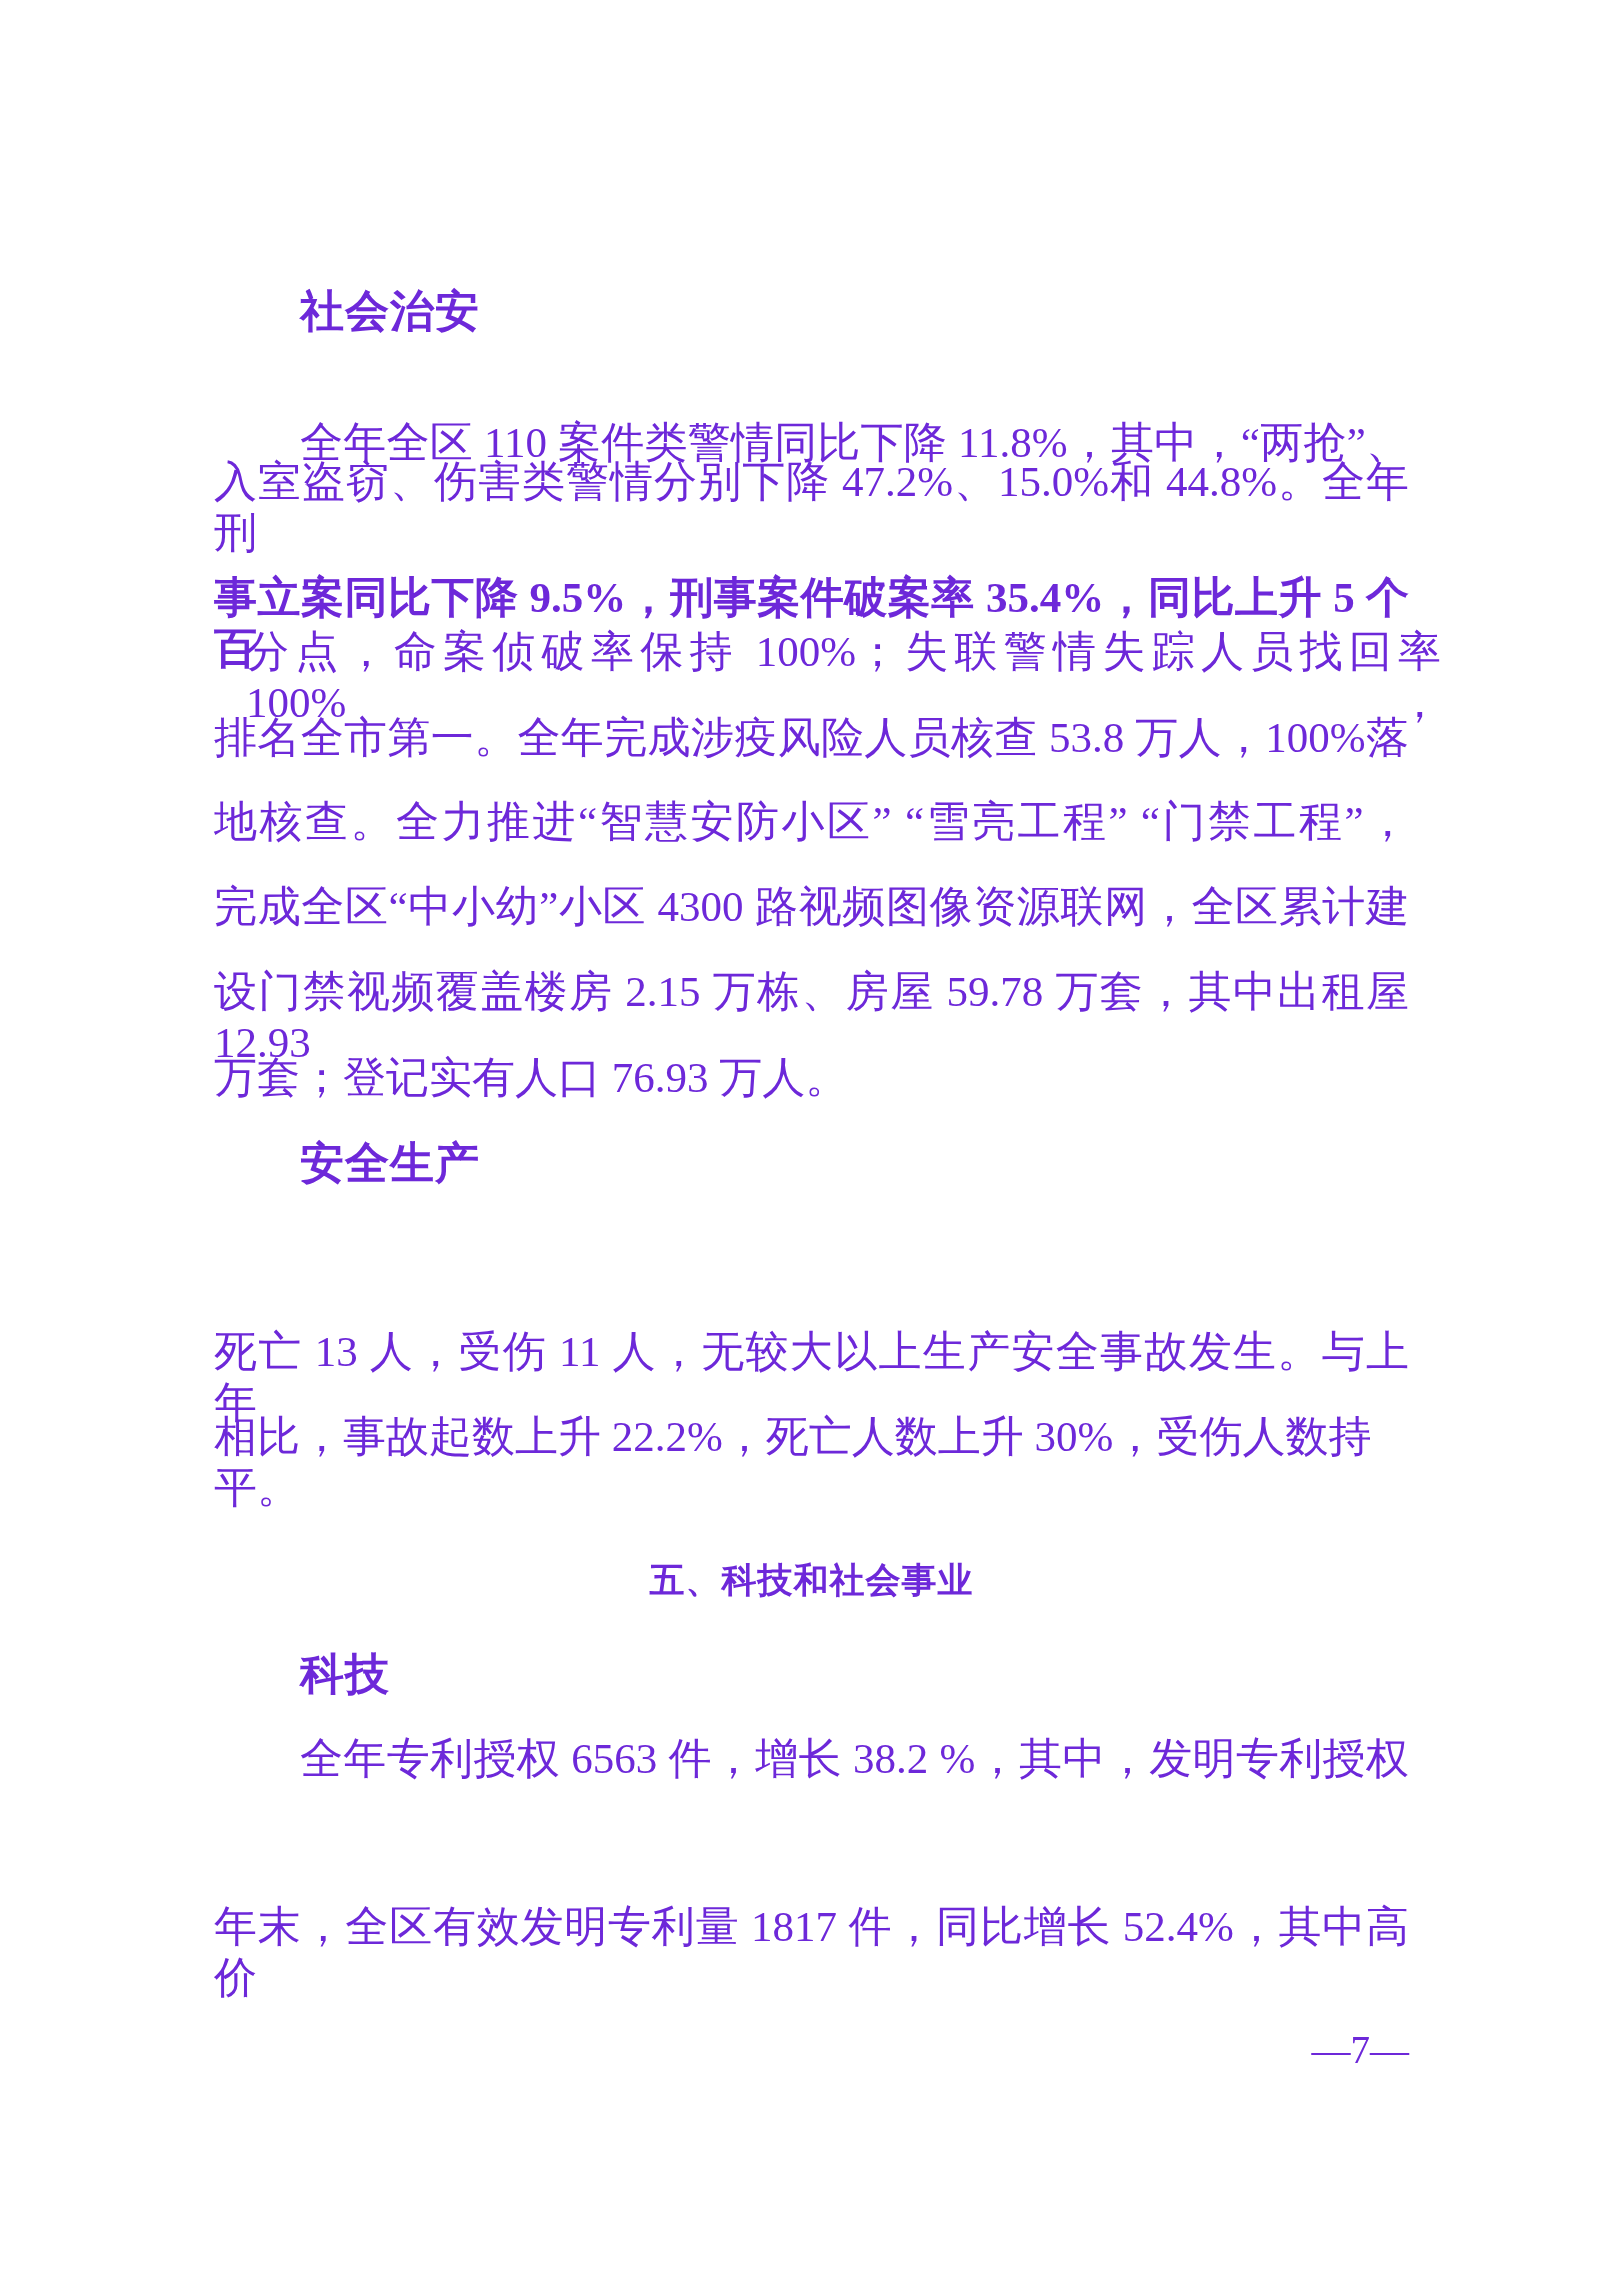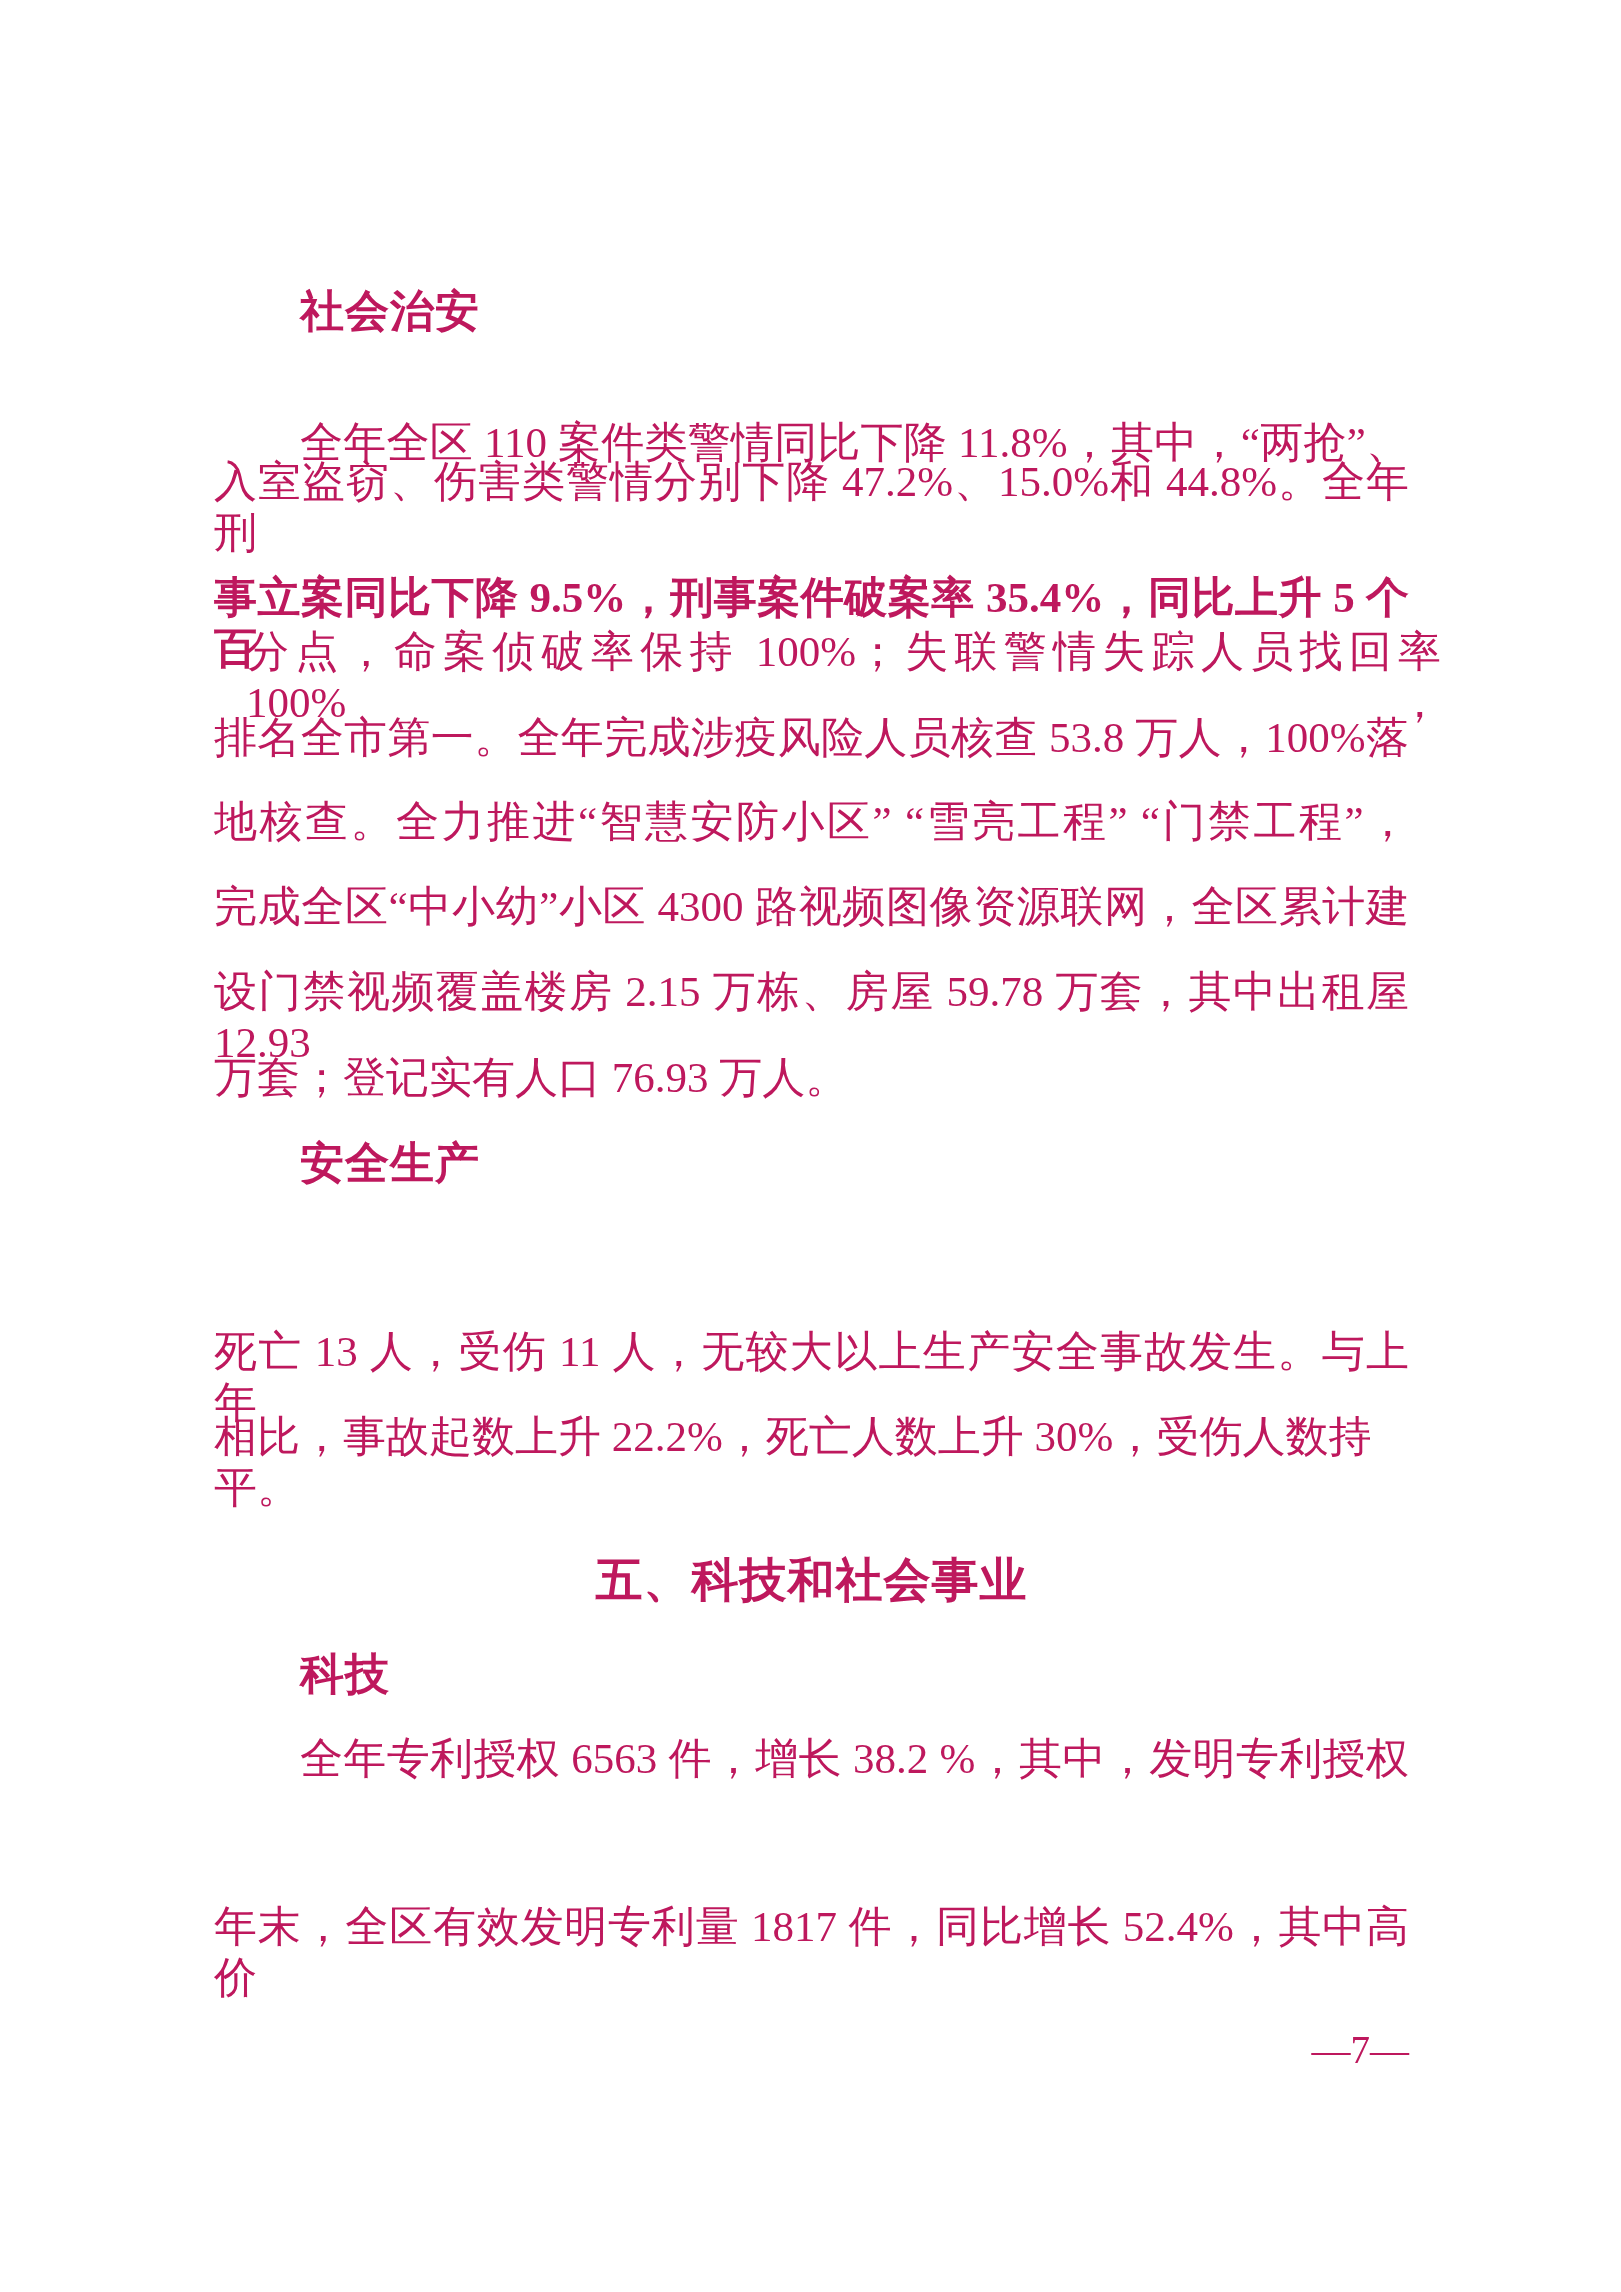--- a/index.html
+++ b/index.html
@@ -14,37 +14,37 @@
   }
   .ln{
     position:absolute;
     left:214px;
     width:1195px;
     box-sizing:border-box;
     font-size:43px;
     line-height:51px;
     text-align:justify;
     text-align-last:justify;
-    color:#be185d;
+    color:#6d28d9;
     white-space:normal;
   }
   .indent{padding-left:86px;}
   .left{text-align:left;text-align-last:left;}
   .h2{
     font-family:"Liberation Sans","DejaVu Sans",sans-serif;
     font-weight:700;
     font-size:44px;
     text-align:left;
     text-align-last:left;
     letter-spacing:1px;
   }
   .h1{
     font-family:"Liberation Sans","DejaVu Sans",sans-serif;
     font-weight:700;
-    font-size:47px;
+    font-size:35px;
     line-height:55px;
     text-align:center;
     text-align-last:center;
     letter-spacing:1px;
   }
   .footer{
     font-size:39px;
     line-height:45px;
     text-align:right;
     text-align-last:right;

